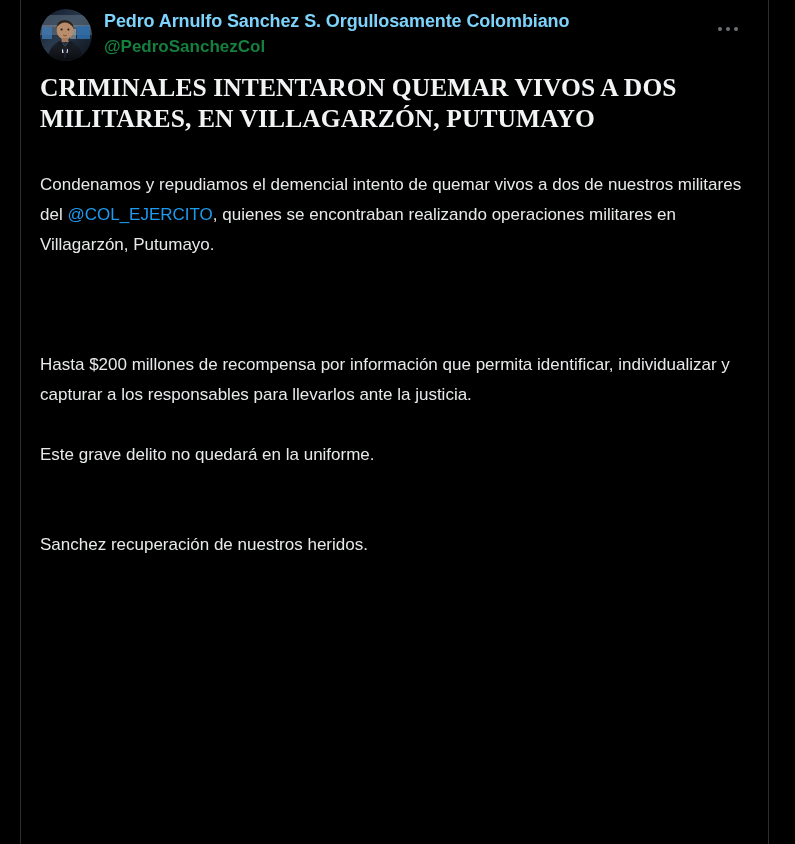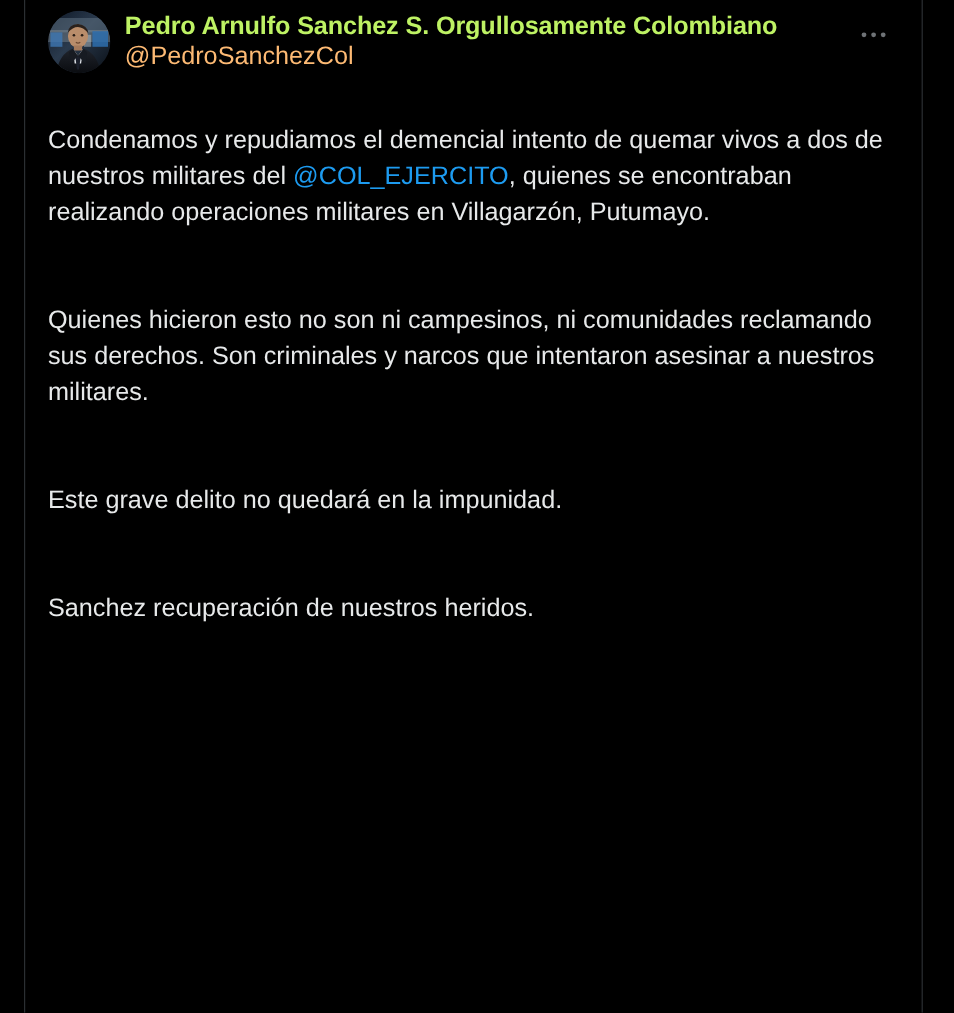--- a/index.html
+++ b/index.html
@@ -59,32 +59,32 @@
     background: #0b0d12;
   }
   .avatar svg { display: block; }
 
   .identity {
     flex: 1 1 auto;
     min-width: 0;
     padding-top: 1px;
   }
   .display-name {
-    color: #bef264;
-    font-size: 21px;
+    color: #7dd3fc;
+    font-size: 18px;
     font-weight: bold;
     line-height: 25px;
     letter-spacing: -0.1px;
     white-space: nowrap;
   }
   .handle {
-    color: #fdba74;
-    font-size: 21px;
+    color: #15803d;
+    font-size: 17px;
     line-height: 25px;
-    font-weight: normal;
+    font-weight: bold;
     white-space: nowrap;
   }
 
   .more-btn {
     width: 34px;
     height: 34px;
     margin-top: 4px;
     margin-right: 4px;
     border-radius: 50%;
     display: flex;
@@ -112,21 +112,21 @@
     font-weight: bold;
     font-size: 25.5px;
     line-height: 31px;
     letter-spacing: 0.1px;
     margin: 0 0 6px 0;
     max-width: 680px;
   }
 
   .para {
     color: #e7e9ea;
-    font-size: 21px;
+    font-size: 17px;
     line-height: 30px;
     margin: 0;
     max-width: 712px;
     font-weight: normal;
   }
   .para-spacer {
     height: 30px;
   }
 
   .mention {
@@ -194,38 +194,39 @@
       <div class="more-btn">
         <i></i>
         <i></i>
         <i></i>
       </div>
 
     </header>
 
     <div class="tweet-body">
 
+      <h1 class="headline">CRIMINALES INTENTARON QUEMAR VIVOS  A DOS MILITARES, EN VILLAGARZÓN, PUTUMAYO</h1>
 
       <div class="para-spacer"></div>
 
       <p class="para"><span>Condenamos y repudiamos el demencial intento de quemar vivos a dos de nuestros militares del </span><a class="mention" href="#">@COL_EJERCITO</a><span>, quienes se encontraban realizando operaciones militares en Villagarzón, Putumayo.</span></p>
 
       <div class="para-spacer"></div>
 
 
       <div class="para-spacer"></div>
 
-      <p class="para">Quienes hicieron esto no son ni campesinos, ni comunidades reclamando sus derechos. Son criminales y narcos que intentaron asesinar a nuestros militares.</p>
-
-      <div class="para-spacer"></div>
-
-
-      <div class="para-spacer"></div>
-
-      <p class="para">Este grave delito no quedará en la impunidad.</p>
+
+      <div class="para-spacer"></div>
+
+      <p class="para">Hasta $200 millones de recompensa por información que permita identificar, individualizar y capturar a los responsables para llevarlos ante la justicia.</p>
+
+      <div class="para-spacer"></div>
+
+      <p class="para">Este grave delito no quedará en la uniforme.</p>
 
       <div class="para-spacer"></div>
 
 
       <div class="para-spacer"></div>
 
       <p class="para">Sanchez recuperación de nuestros heridos.</p>
 
     </div>
 

